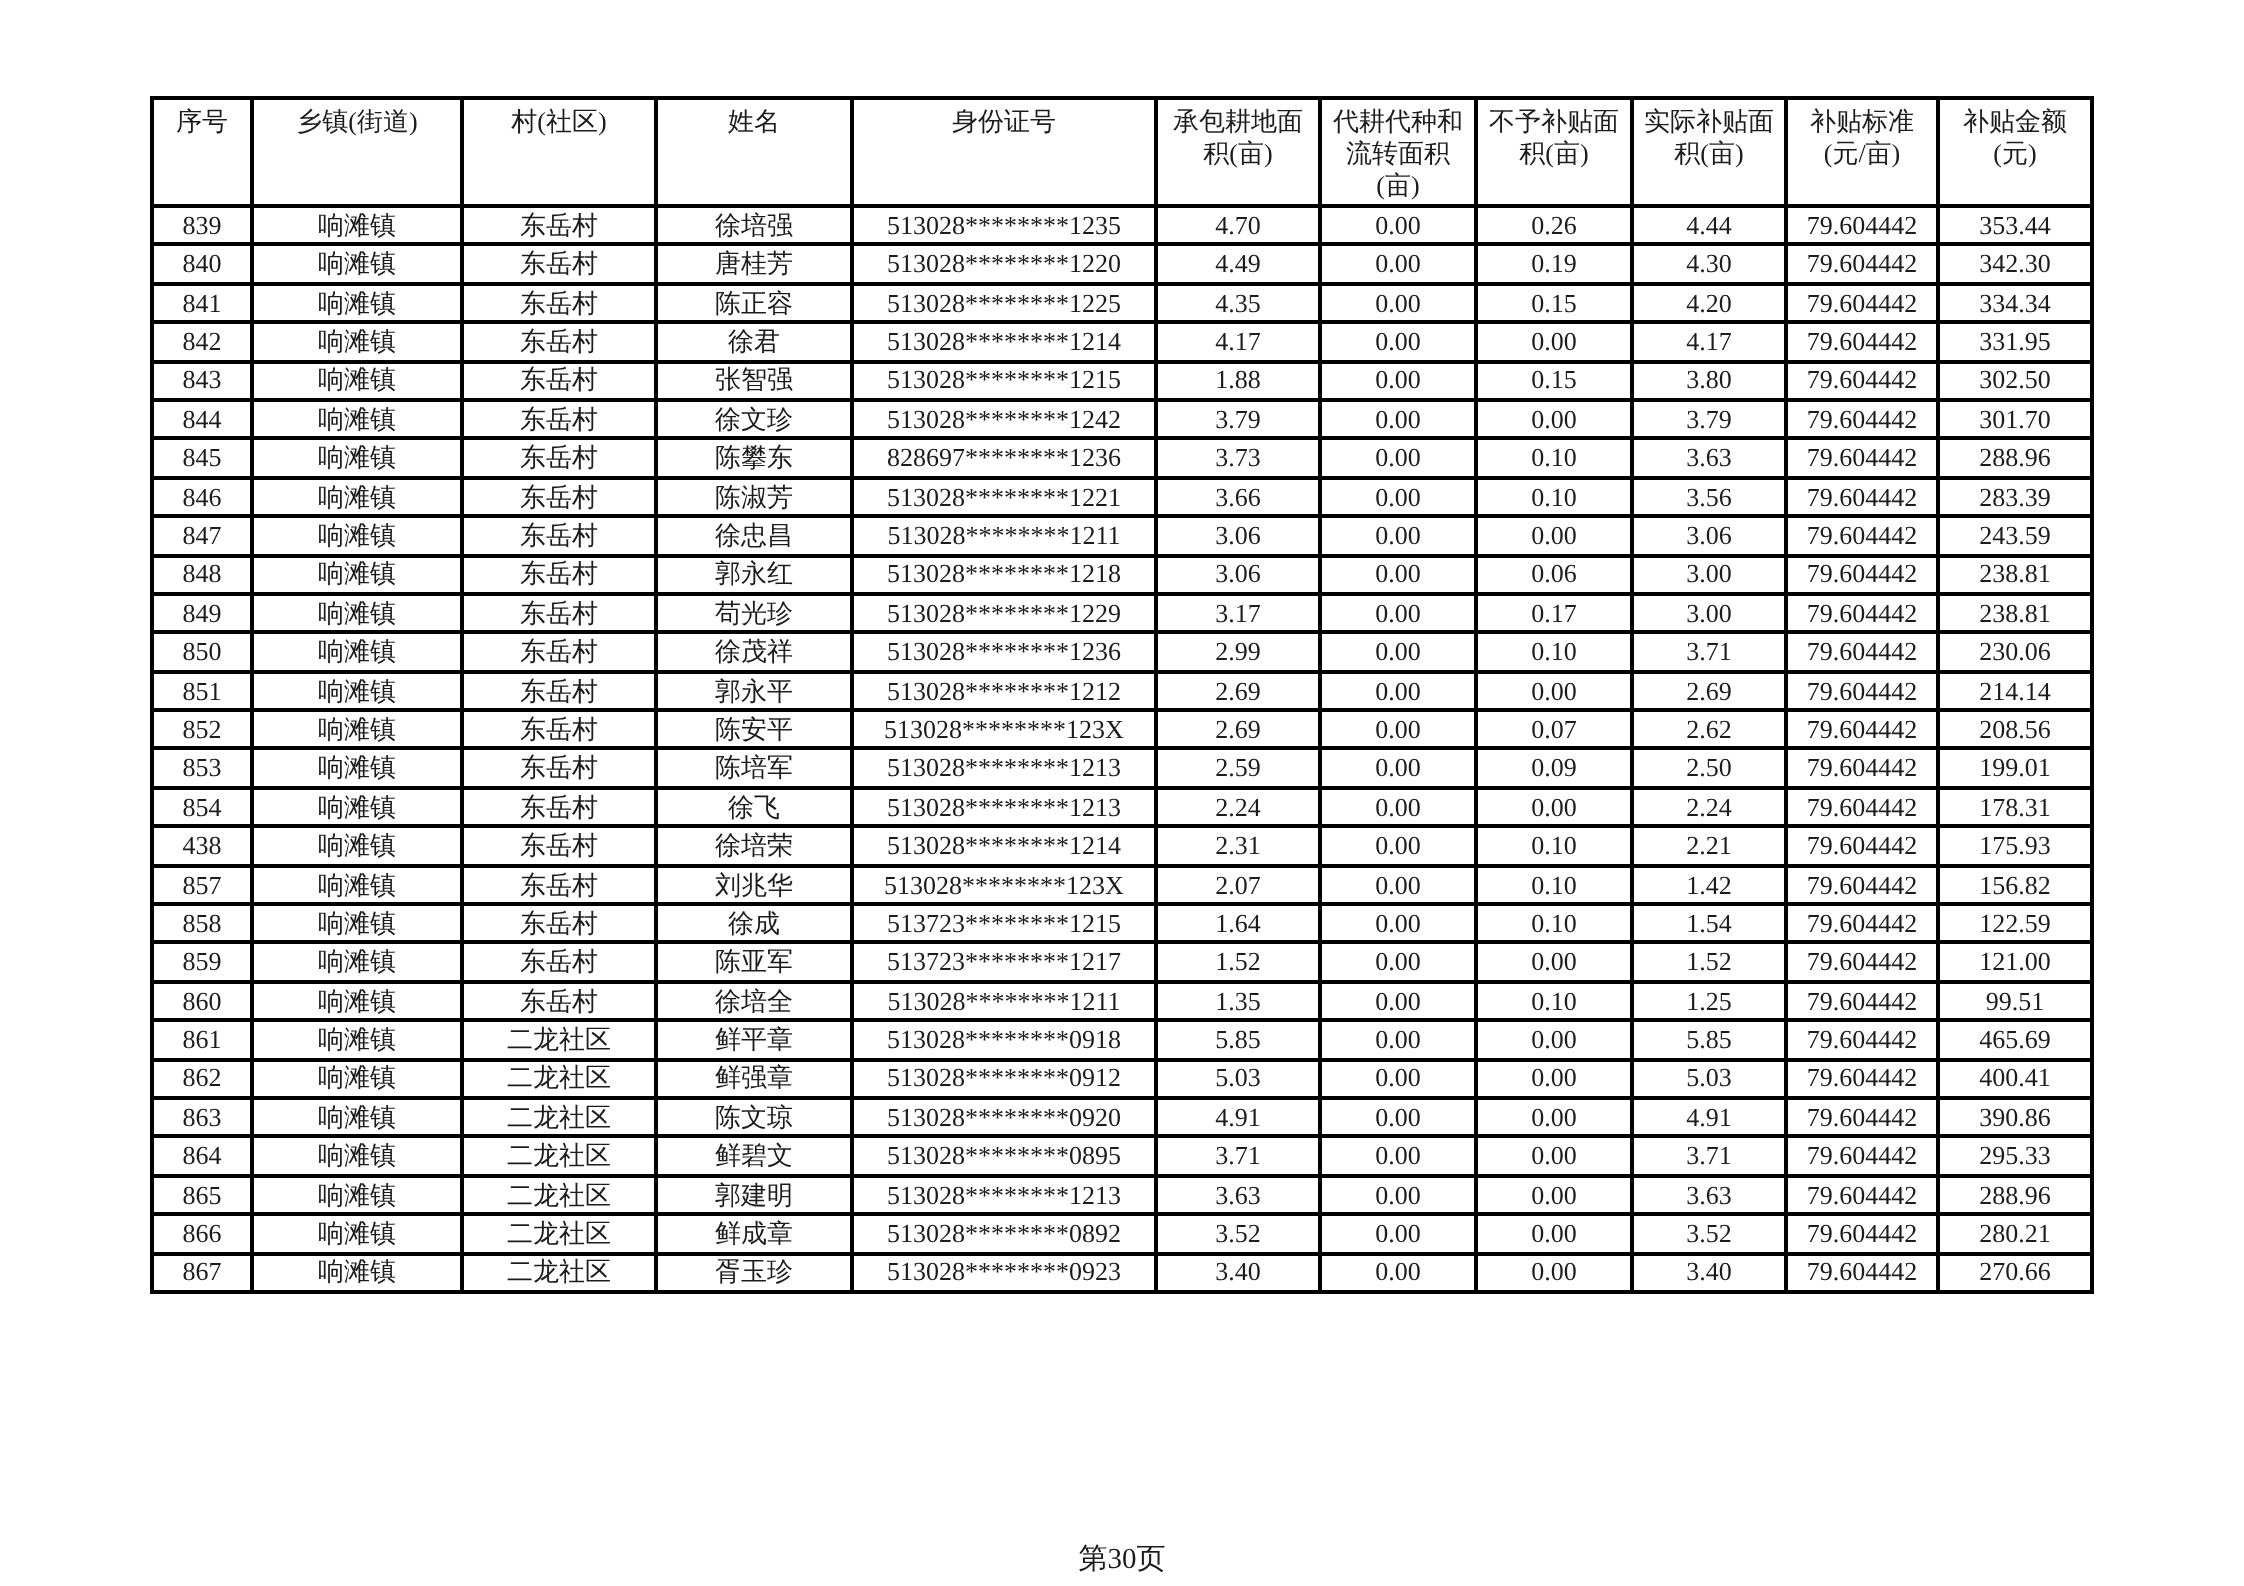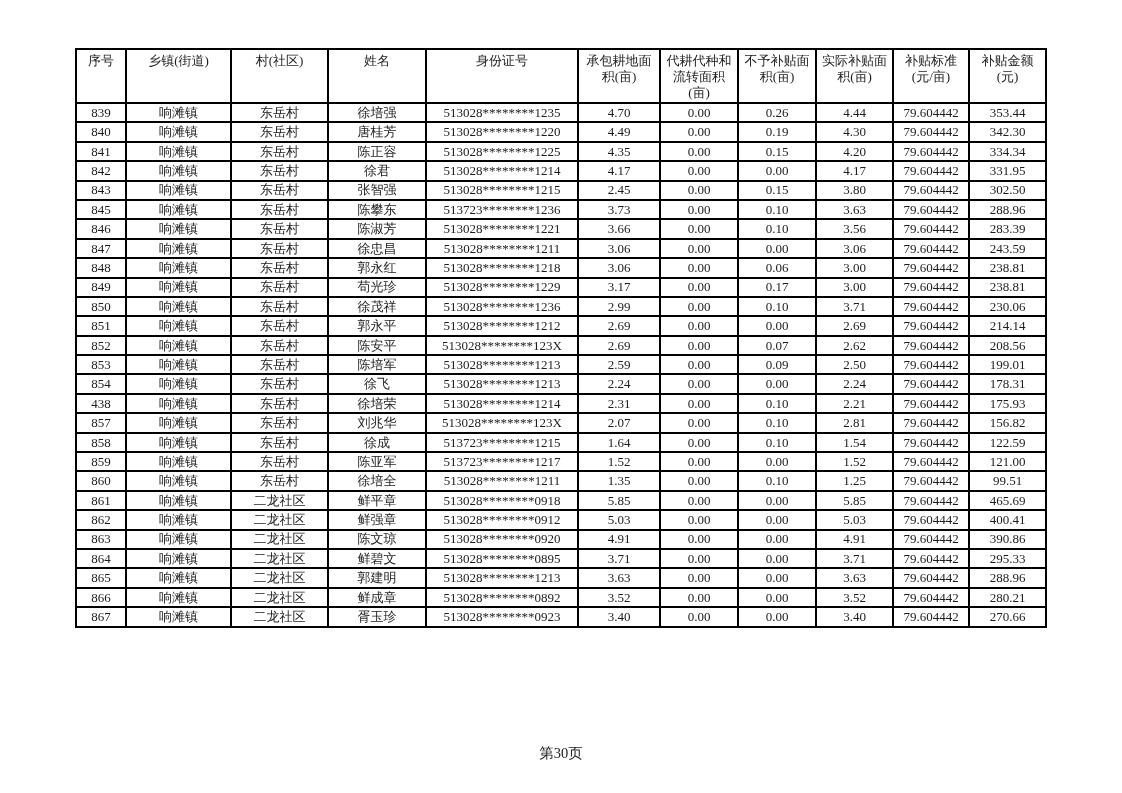--- a/index.html
+++ b/index.html
@@ -44,21 +44,21 @@
     height: 17.4px;
     vertical-align: middle;
     font-size: 13px;
     line-height: 1.05;
     white-space: nowrap;
   }
   .footer {
     position: absolute;
     left: 0;
     right: 0;
-    top: 744px;
+    top: 770px;
     text-align: center;
     font-size: 14.5px;
     color: #1c1c1c;
   }
 </style>
 </head>
 <body>
 
 <div id="page">
 
@@ -150,33 +150,46 @@
           <td>4.17</td>
           <td>79.604442</td>
           <td>331.95</td>
         </tr>
         <tr>
           <td>843</td>
           <td>响滩镇</td>
           <td>东岳村</td>
           <td>张智强</td>
           <td>513028********1215</td>
-          <td>2.45</td>
+          <td>1.88</td>
           <td>0.00</td>
           <td>0.15</td>
           <td>3.80</td>
           <td>79.604442</td>
           <td>302.50</td>
         </tr>
         <tr>
+          <td>844</td>
+          <td>响滩镇</td>
+          <td>东岳村</td>
+          <td>徐文珍</td>
+          <td>513028********1242</td>
+          <td>3.79</td>
+          <td>0.00</td>
+          <td>0.00</td>
+          <td>3.79</td>
+          <td>79.604442</td>
+          <td>301.70</td>
+        </tr>
+        <tr>
           <td>845</td>
           <td>响滩镇</td>
           <td>东岳村</td>
           <td>陈攀东</td>
-          <td>513723********1236</td>
+          <td>828697********1236</td>
           <td>3.73</td>
           <td>0.00</td>
           <td>0.10</td>
           <td>3.63</td>
           <td>79.604442</td>
           <td>288.96</td>
         </tr>
         <tr>
           <td>846</td>
           <td>响滩镇</td>
@@ -309,21 +322,21 @@
         </tr>
         <tr>
           <td>857</td>
           <td>响滩镇</td>
           <td>东岳村</td>
           <td>刘兆华</td>
           <td>513028********123X</td>
           <td>2.07</td>
           <td>0.00</td>
           <td>0.10</td>
-          <td>2.81</td>
+          <td>1.42</td>
           <td>79.604442</td>
           <td>156.82</td>
         </tr>
         <tr>
           <td>858</td>
           <td>响滩镇</td>
           <td>东岳村</td>
           <td>徐成</td>
           <td>513723********1215</td>
           <td>1.64</td>

